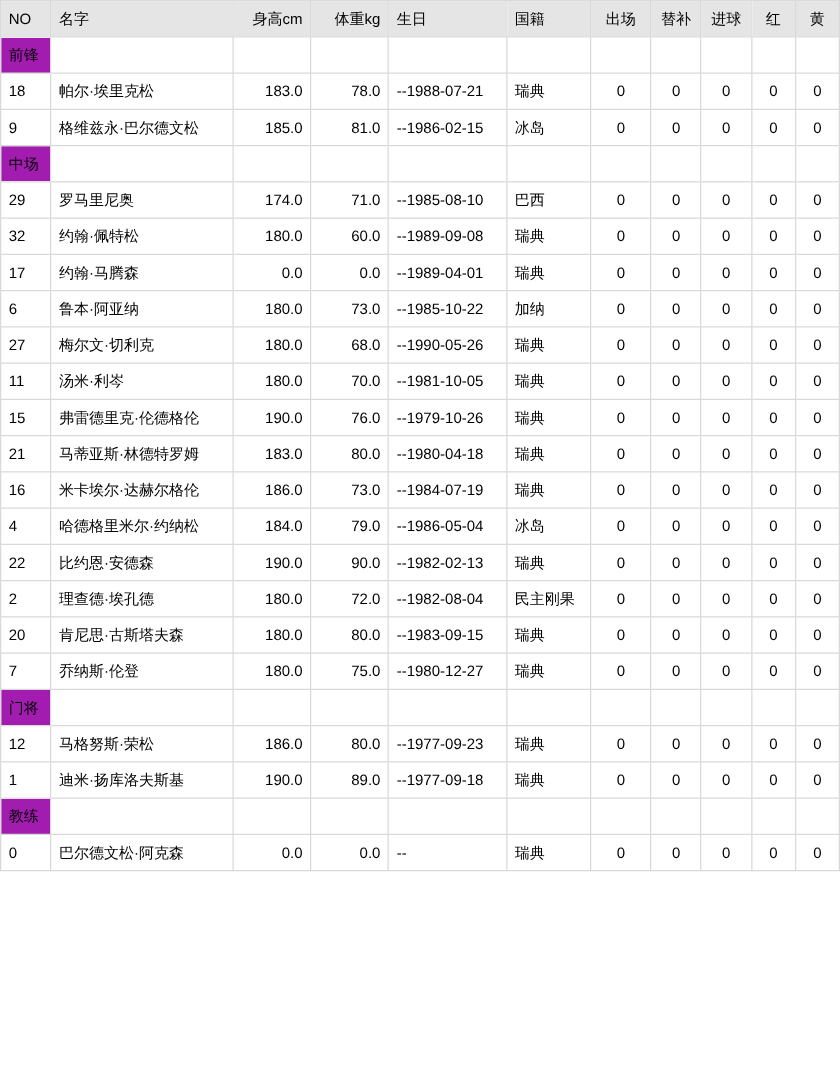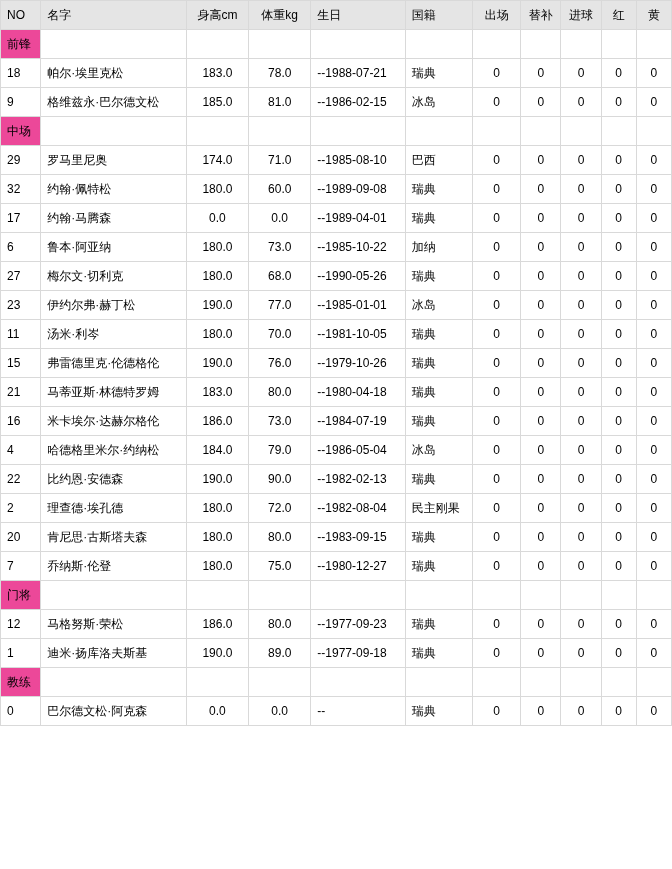--- a/index.html
+++ b/index.html
@@ -41,25 +41,25 @@
   col.c-sub    { width: 40px; }
   col.c-goal   { width: 40px; }
   col.c-red    { width: 35px; }
   col.c-yellow { width: 35px; }
 
   thead td {
     background: #e5e5e5;
     color: #000000;
     text-align: left;
   }
-  td.num { text-align: center; padding-right: 10px; }
+  td.num { text-align: right; padding-right: 10px; }
   td.ctr { text-align: center; }
   td.left { text-align: left; }
   tr.section td {
-    background: #ec4899;
+    background: #a21caf;
     font-weight: normal;
     text-align: left;
   }
   tr.section td.blank { background: #ffffff; }
   .namecell { padding-left: 10px; }
 </style>
 </head>
 <body>
 
 <table class="roster">
@@ -203,33 +203,20 @@
         <td class="num">68.0</td>
         <td class="left">--1990-05-26</td>
         <td class="left">瑞典</td>
         <td class="ctr">0</td>
         <td class="ctr">0</td>
         <td class="ctr">0</td>
         <td class="ctr">0</td>
         <td class="ctr">0</td>
       </tr>
       <tr>
-        <td class="left">23</td>
-        <td class="left namecell">伊约尔弗·赫丁松</td>
-        <td class="num">190.0</td>
-        <td class="num">77.0</td>
-        <td class="left">--1985-01-01</td>
-        <td class="left">冰岛</td>
-        <td class="ctr">0</td>
-        <td class="ctr">0</td>
-        <td class="ctr">0</td>
-        <td class="ctr">0</td>
-        <td class="ctr">0</td>
-      </tr>
-      <tr>
         <td class="left">11</td>
         <td class="left namecell">汤米·利岑</td>
         <td class="num">180.0</td>
         <td class="num">70.0</td>
         <td class="left">--1981-10-05</td>
         <td class="left">瑞典</td>
         <td class="ctr">0</td>
         <td class="ctr">0</td>
         <td class="ctr">0</td>
         <td class="ctr">0</td>

